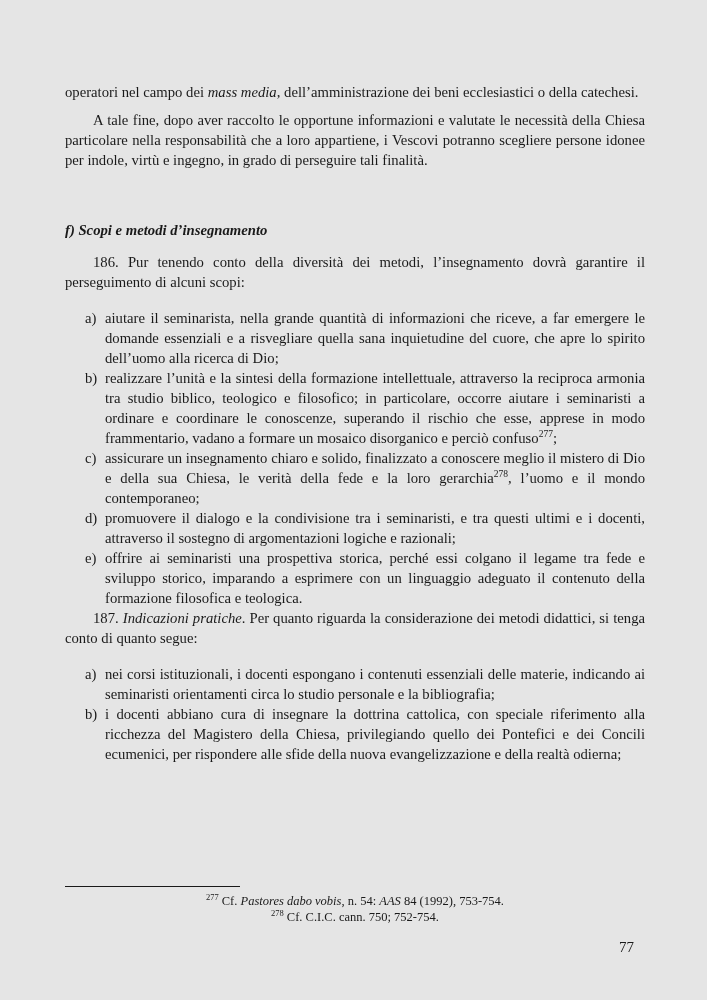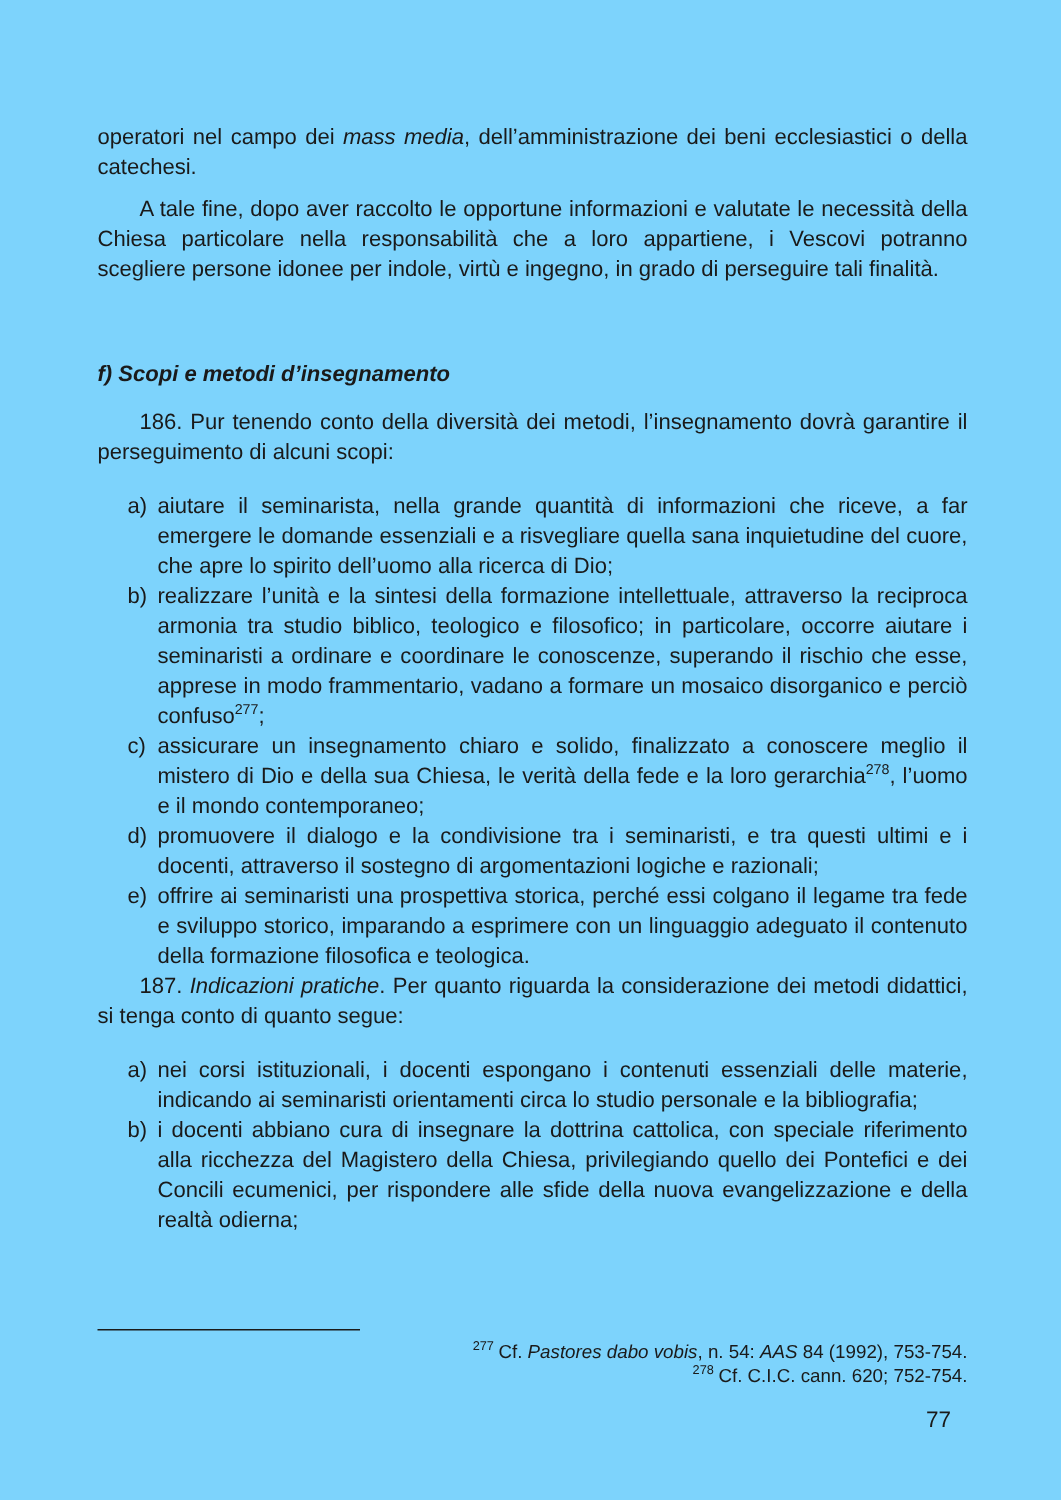--- a/index.html
+++ b/index.html
@@ -4,23 +4,23 @@
 <style>
   html, body {
     margin: 0;
     padding: 0;
     background: #ffffff;
   }
   .page {
     position: relative;
     width: 707px;
     height: 1000px;
-    background: #7dd3fc;
+    background: #e5e5e5;
     overflow: hidden;
-    font-family: Liberation Sans, sans-serif;
+    font-family: Liberation Serif, serif;
     color: #1a1a1a;
   }
   .content {
     position: absolute;
     left: 65px;
     top: 0;
     width: 580px;
   }
   .body-text {
     font-size: 14.7px;
@@ -69,21 +69,21 @@
   }
   .footnote-rule {
     width: 175px;
     height: 0;
     border-top: 1.4px solid #1a1a1a;
     margin-bottom: 6px;
   }
   .footnote {
     font-size: 12.5px;
     line-height: 16px;
-    text-align: right;
+    text-align: center;
   }
   .footnote sup {
     font-size: 8.5px;
     margin-right: 3px;
   }
   .page-number {
     position: absolute;
     top: 938px;
     right: 73px;
     font-size: 15px;
@@ -141,18 +141,18 @@
     </div>
 
   </div>
 
   <div class="footnote-block">
     <div class="footnote-rule"></div>
     <div class="footnote">
       <sup>277</sup><span><span>Cf. </span><span class="it">Pastores dabo vobis</span><span>, n. 54: </span><span class="it">AAS</span><span> 84 (1992), 753-754.</span></span>
     </div>
     <div class="footnote">
-      <sup>278</sup><span><span>Cf. C.I.C. cann. 620; 752-754.</span></span>
+      <sup>278</sup><span><span>Cf. C.I.C. cann. 750; 752-754.</span></span>
     </div>
   </div>
 
   <div class="page-number">77</div>
 </div>
 
 </body></html>

